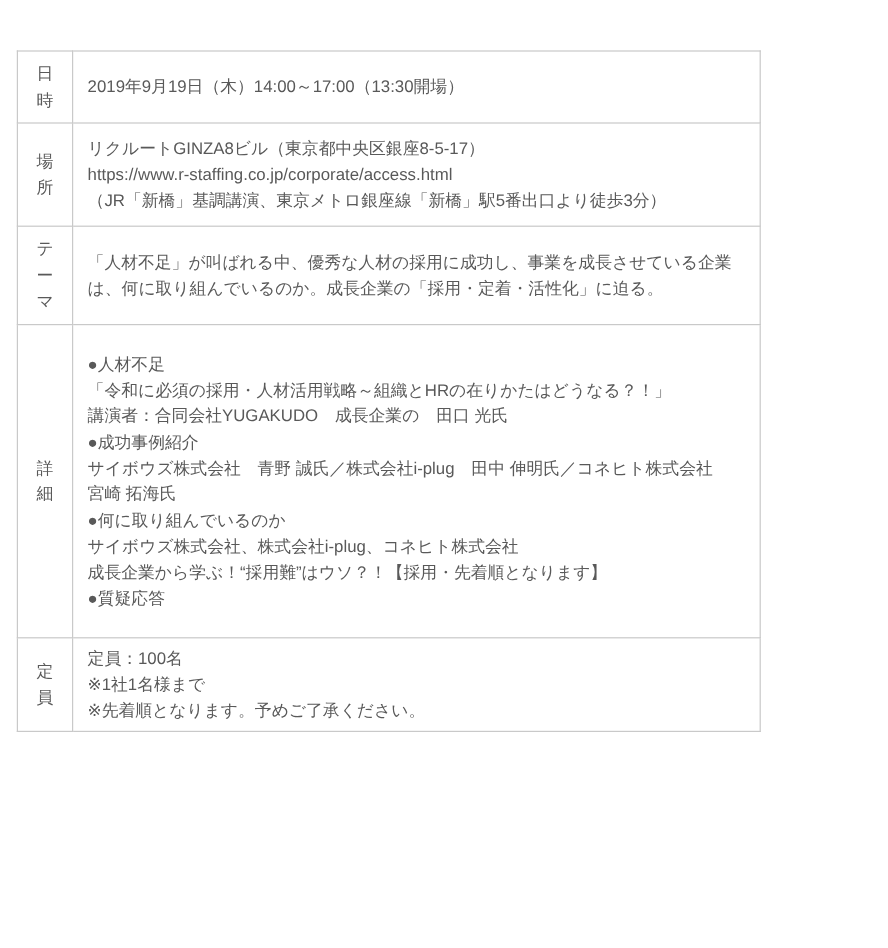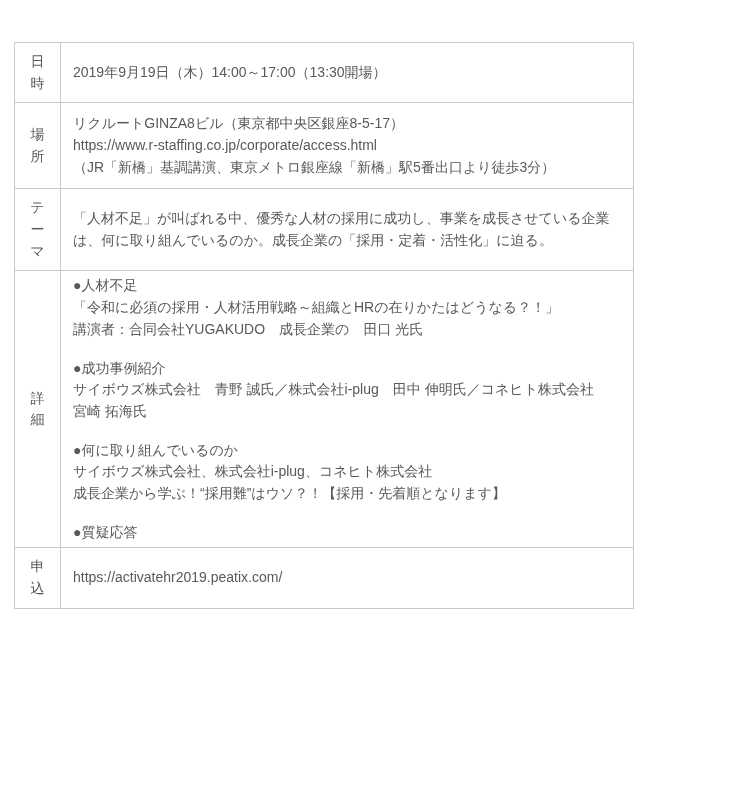--- a/index.html
+++ b/index.html
@@ -45,21 +45,21 @@
   }
   
   tr.r-datetime  th, tr.r-datetime  td{height:59px;}
   tr.r-venue     th, tr.r-venue     td{height:86px;}
   tr.r-theme     th, tr.r-theme     td{height:79px;}
   tr.r-details   th, tr.r-details   td{height:261px;}
   tr.r-capacity  th, tr.r-capacity  td{height:78px;}
   tr.r-audience  th, tr.r-audience  td{height:88px;}
   tr.r-apply     th, tr.r-apply     td{height:55px;}
 
-  .section{margin-top:17px;}
+  .section{}
   .section:first-child{margin-top:0;}
   .line{white-space:normal;}
 </style>
 </head>
 <body>
 
 <table class="event-table">
   <tbody>
     <tr class="r-datetime">
       <th class="lbl">
@@ -108,24 +108,26 @@
           <div class="line">●何に取り組んでいるのか</div>
           <div class="line">サイボウズ株式会社、株式会社i-plug、コネヒト株式会社</div>
           <div class="line">成長企業から学ぶ！“採用難”はウソ？！【採用・先着順となります】</div>
         </div>
         <div class="section">
           <div class="line">●質疑応答</div>
         </div>
       </td>
     </tr>
 
+    <tr class="r-capacity">
+      <th class="lbl">
+        <span class="vlabel">定員</span>
+      </th>
+      <td>
+        <div class="line">定員：100名</div>
+        <div class="line">※1社1名様まで</div>
+        <div class="line">※先着順となります。予めご了承ください。</div>
+      </td>
+    </tr>
 
 
-    <tr class="r-apply">
-      <th class="lbl">
-        <span class="vlabel">申込</span>
-      </th>
-      <td>
-        <div class="line">https://activatehr2019.peatix.com/</div>
-      </td>
-    </tr>
   </tbody>
 </table>
 
 </body></html>

